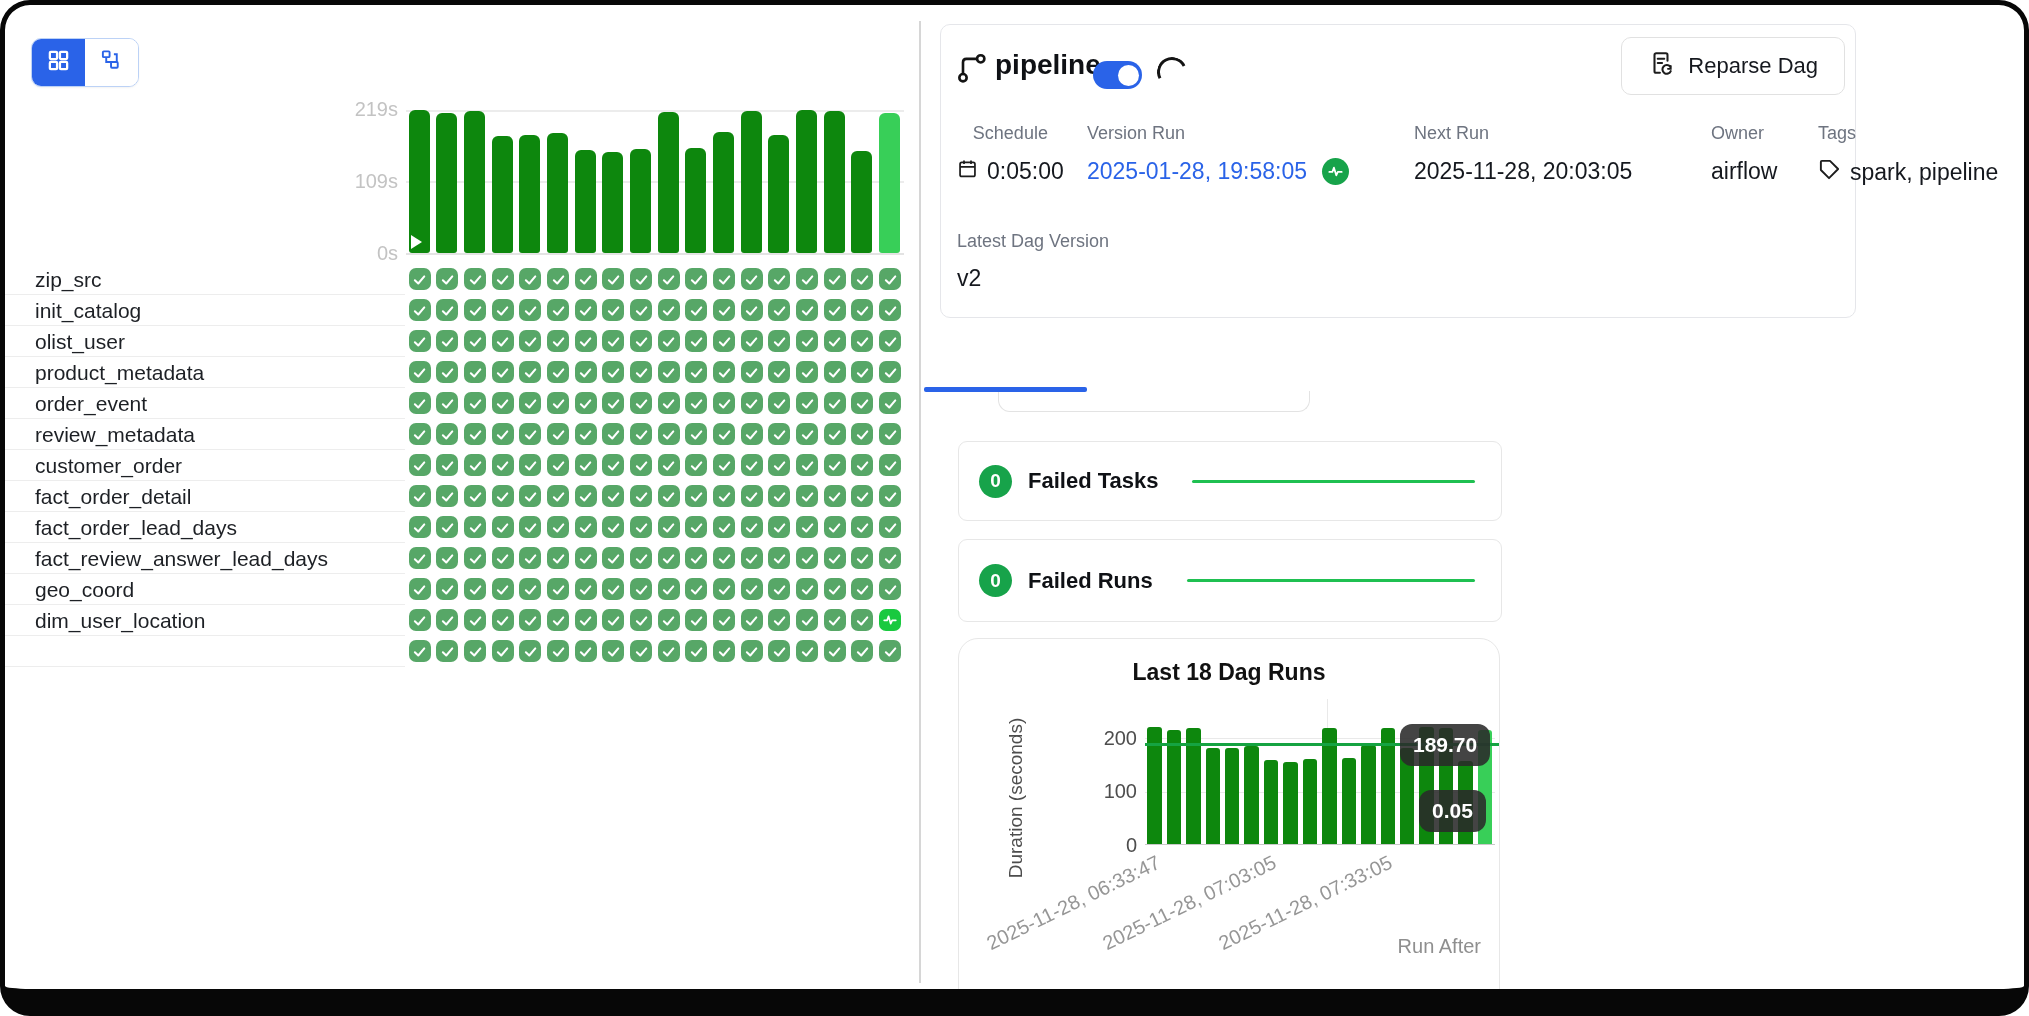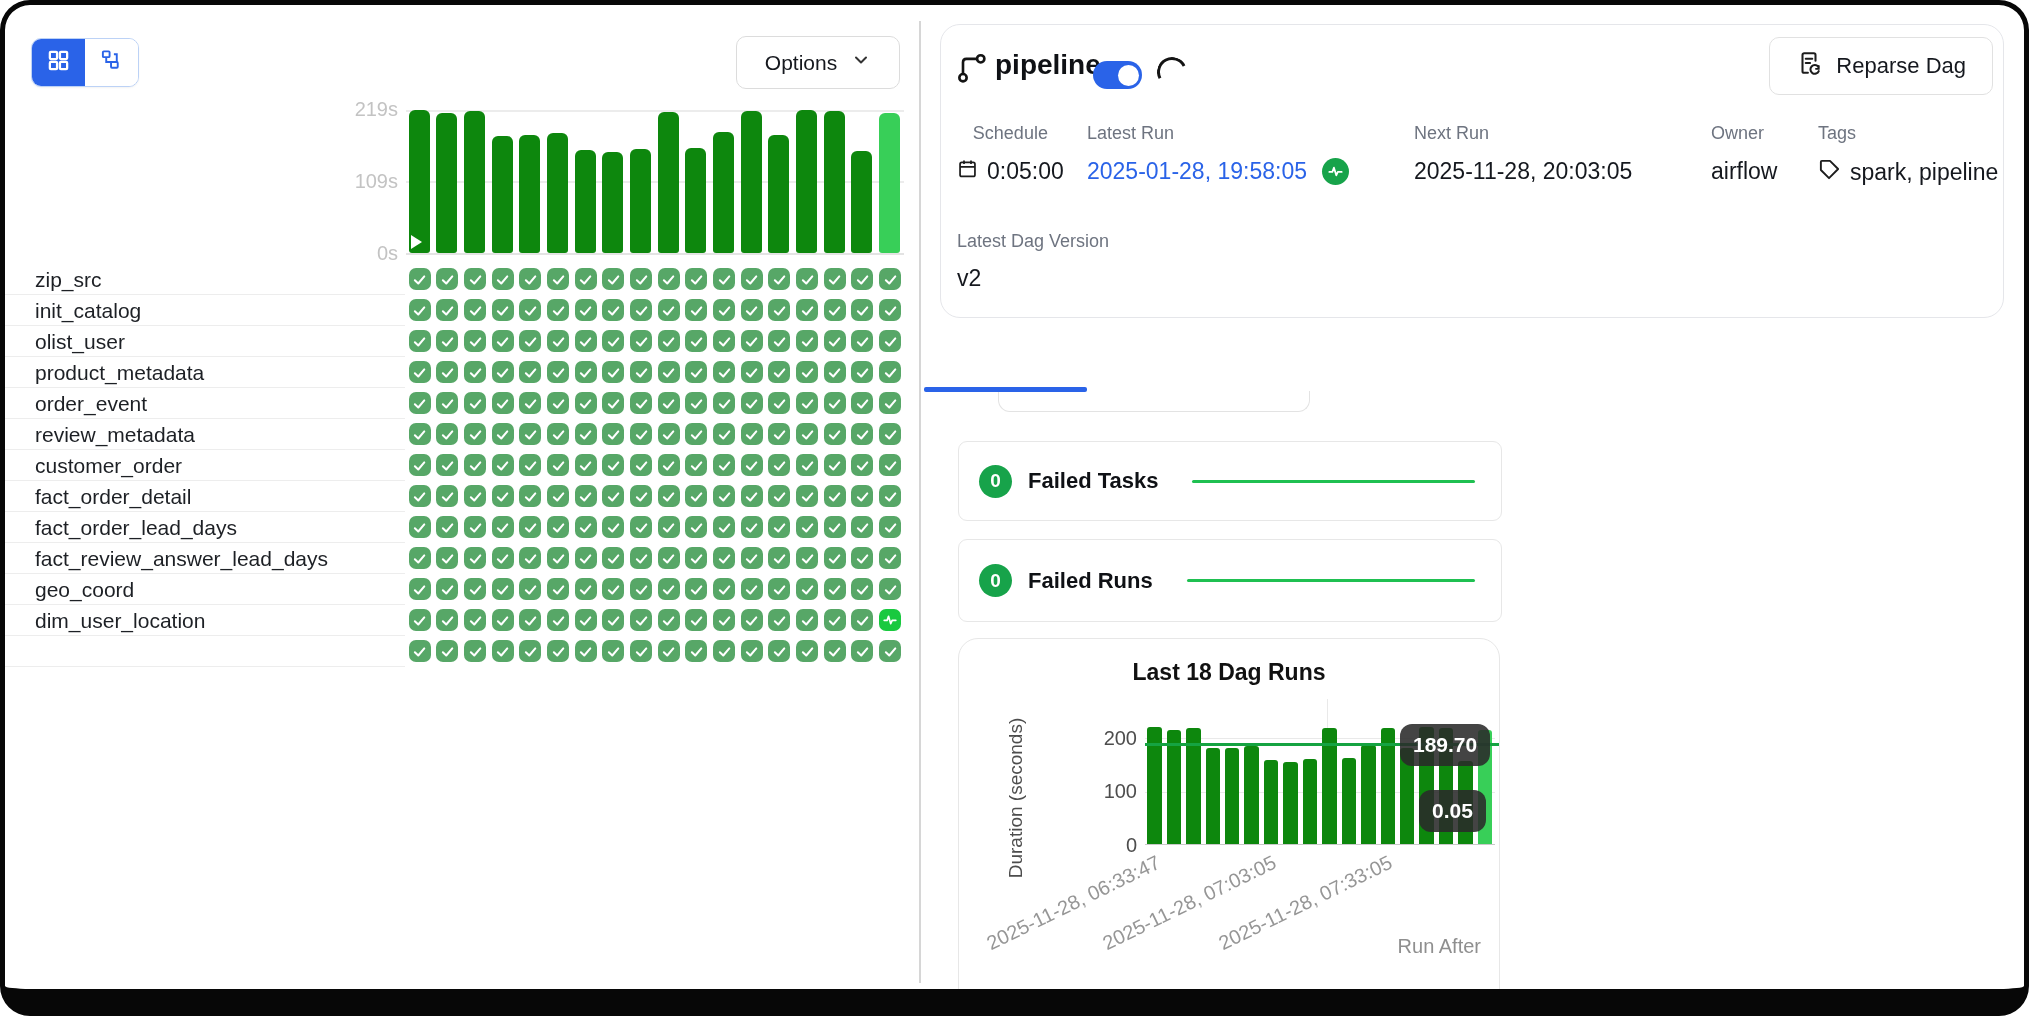--- a/index.html
+++ b/index.html
@@ -24,21 +24,21 @@
   #task-grid { left:0; top:259px; width:905px; }
   .trow { position:relative; height:31px; width:100%; border-bottom:1px solid #ededed; }
   .trow .tname { position:absolute; left:30px; top:0; line-height:31px; font-size:21px; color:#1d2025; white-space:nowrap; }
   .trow .tsep-mask { position:absolute; right:0; top:0; bottom:-1px; width:505px; background:#fff; }
   .cell { position:absolute; top:4px; width:22px; height:22px; border-radius:7px; background:var(--cellGreen); display:flex; align-items:center; justify-content:center; cursor:pointer; }
   .cell.running { background:var(--cellRun); }
 
   #divider { left:914px; top:16px; width:2px; height:962px; background:#d6d6d6; }
 
   
-  #header-card { left:935px; top:19px; width:1064px; height:294px; border:1px solid #e5e6ea; border-radius:20px; background:#fff; }
+  #header-card { left:935px; top:19px; width:916px; height:294px; border:1px solid #e5e6ea; border-radius:10px; background:#fff; }
   #dag-title { position:absolute; left:54px; top:24px; font-size:28px; font-weight:bold; color:#0f1115; }
   #dag-icon { position:absolute; left:14px; top:27px; }
   #pause-toggle { position:absolute; left:152px; top:36px; width:49px; height:28px; border-radius:15px; background:var(--accent); cursor:pointer; }
   #pause-toggle .knob { position:absolute; right:3.5px; top:3.5px; width:21px; height:21px; border-radius:50%; background:#fff; }
   #spinner { position:absolute; left:216px; top:32px; width:30px; height:30px; border:3.5px solid #141414; border-right-color:transparent; border-bottom-color:transparent; border-radius:50%; transform:rotate(18deg); }
   #reparse-btn { position:absolute; right:10px; top:12px; height:58px; padding:0 26px; border:1.5px solid #e1e1e1; border-radius:10px; background:#fff; display:flex; align-items:center; gap:14px; font-size:22px; color:#15181e; cursor:pointer; }
 
   .field { position:absolute; top:98px; }
   .flabel { font-size:18px; color:#6e7480; margin-bottom:14px; }
   .fvalue { font-size:23px; color:#15181e; display:flex; align-items:center; gap:9px; white-space:nowrap; }
@@ -100,28 +100,20 @@
           <rect x="3" y="2.5" width="7" height="6" rx="1"></rect>
             <path d="M6.5 8.5 v5 h8"></path>
             <path d="M14.5 5.5 h3 v8"></path>
           <rect x="11.5" y="13.5" width="7" height="6" rx="1"></rect>
             <rect x="14" y="2.5" width="0" height="0"></rect>
         </svg>
       </span>
     </div>
   </div>
 
-  <div id="options-btn" class="abs">
-    <span>Options</span>
-    <span>
-      <svg width="20" height="20" viewBox="0 0 24 24" fill="none" stroke="#333" stroke-width="2.4" stroke-linecap="round" stroke-linejoin="round">
-          <path d="M6 9 l6 6 6-6"></path>
-        </svg>
-    </span>
-  </div>
 
   <span class="ylab abs" style="left:323px; top:93px;">219s</span>
   <span class="ylab abs" style="left:323px; top:165px;">109s</span>
   <span class="ylab abs" style="left:323px; top:237px;">0s</span>
   <div id="left-chart" class="abs">
     <div class="lgrid" style="top:0;"></div>
     <div class="lgrid" style="top:71px;"></div>
     <div id="left-bars" style="position:absolute; inset:0;">
         <div class="lbar" style="left: 2.8px; height: 143.4px;"></div>
         <div class="lbar" style="left: 30.4667px; height: 140.2px;"></div>
@@ -1401,21 +1393,21 @@
           <div class="flabel">Schedule</div>
           <div class="fvalue">
             <span><svg width="21" height="21" viewBox="0 0 24 24" fill="none" stroke="#1d1d1d" stroke-width="2">
                 <rect x="3.5" y="5" width="17" height="16" rx="2"></rect>
                 <path d="M3.5 10 h17 M8 2.8 v4 M16 2.8 v4"></path>
               </svg></span>
             <span>0:05:00</span>
           </div>
         </div>
         <div class="field" style="left: 146px;">
-          <div class="flabel">Latest Run</div>
+          <div class="flabel">Version Run</div>
           <div class="fvalue link">
             <span>2025-01-28, 19:58:05</span>
             <span class="pulse-badge">
               <svg width="17" height="17" viewBox="0 0 22 22" fill="none" stroke="#fff" stroke-width="2.3" stroke-linecap="round" stroke-linejoin="round">
                 <path d="M3 11.5 h4 l2-5.5 3 10 2-4.5 h5"></path>
               </svg>
             </span>
           </div>
         </div>
         <div class="field" style="left: 473px;">

